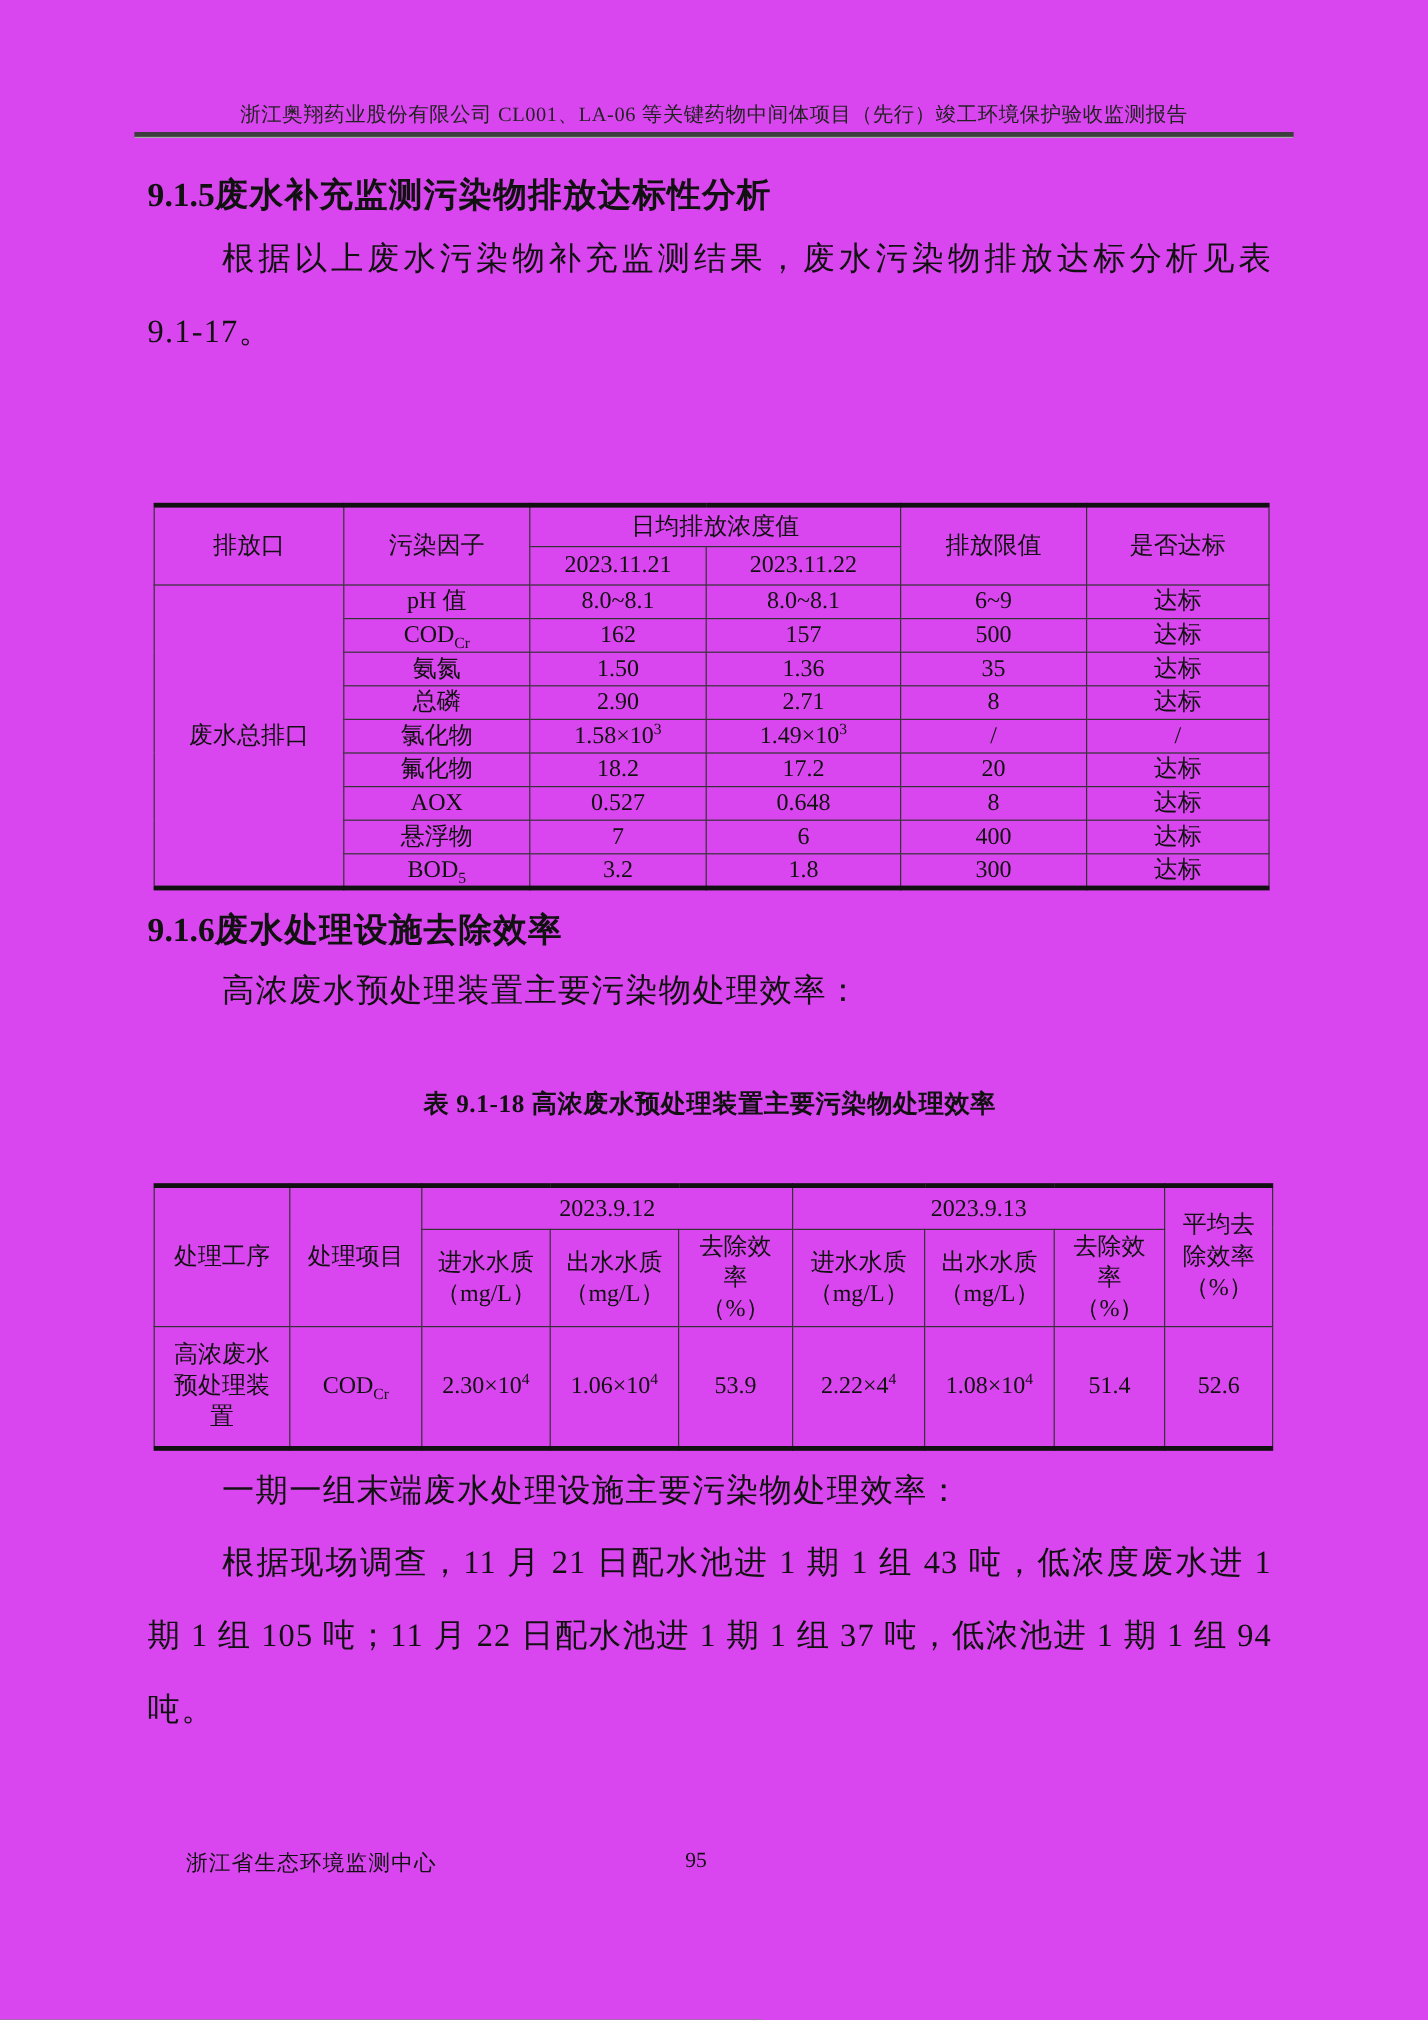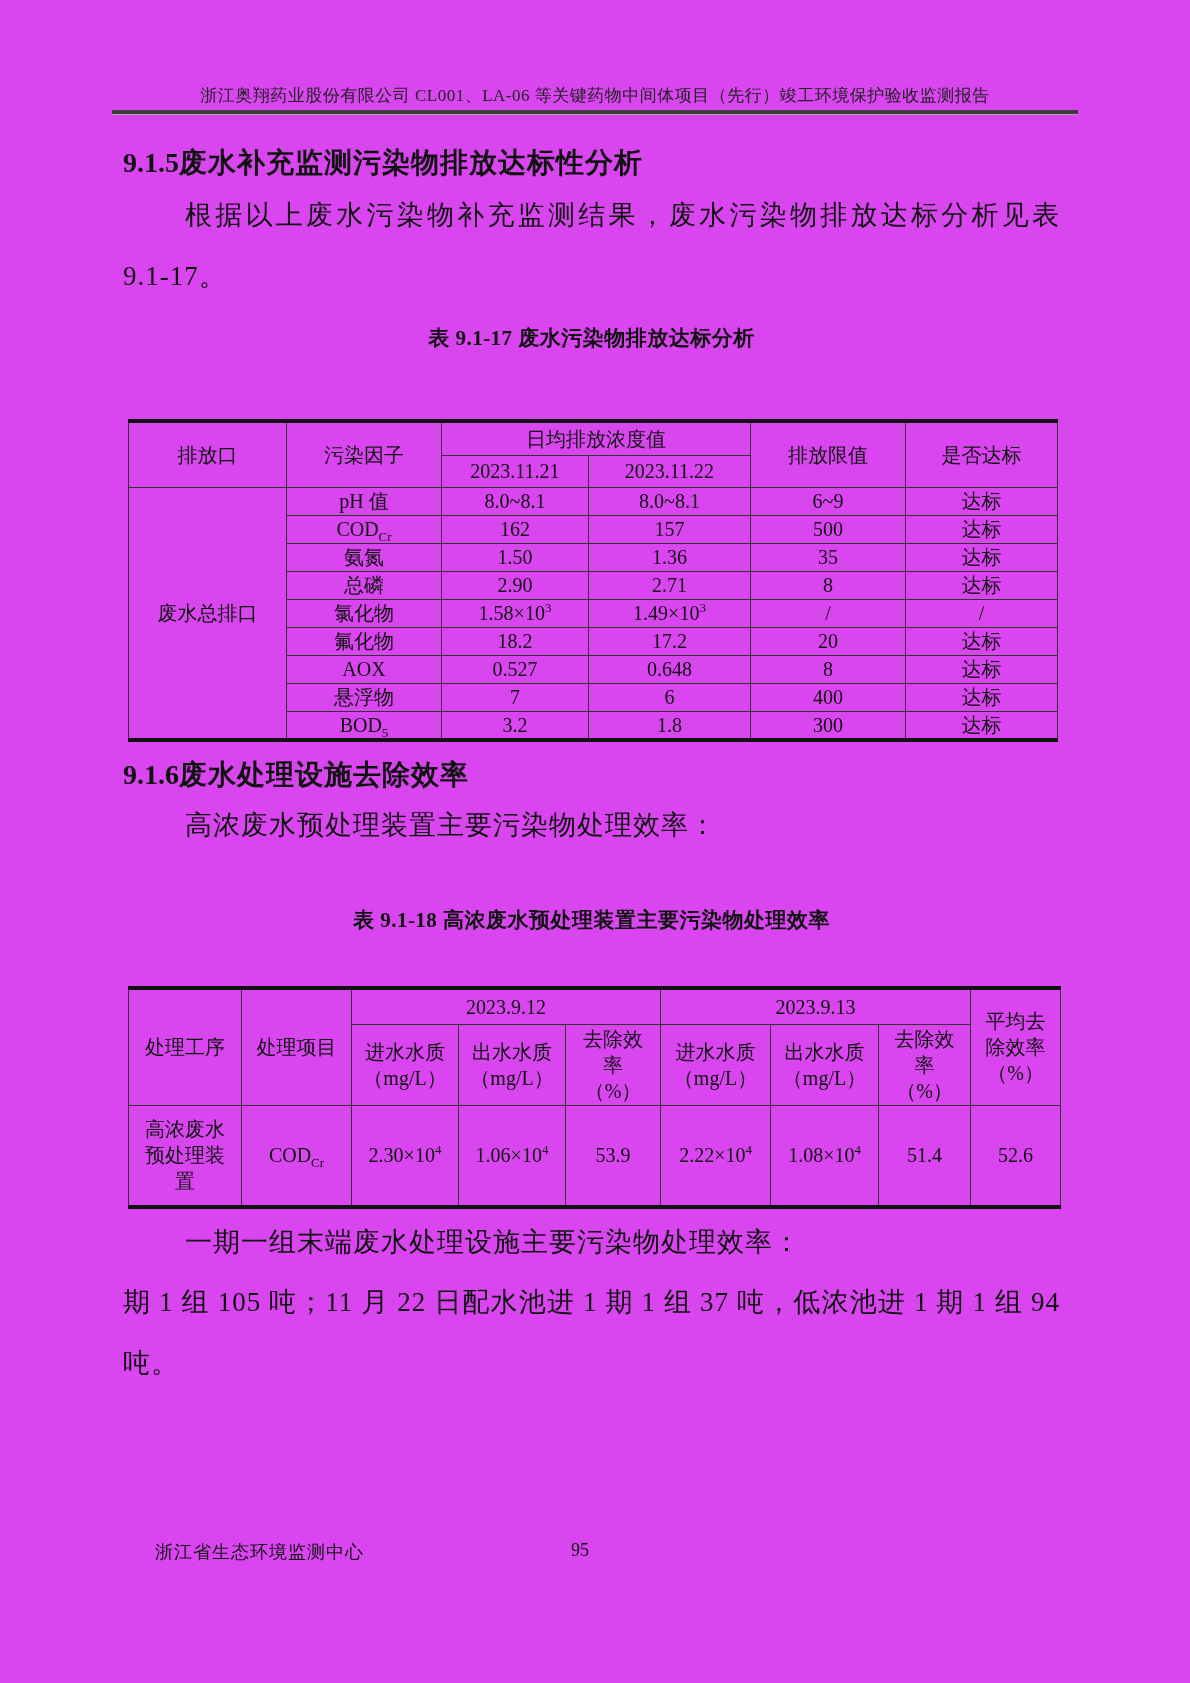--- a/index.html
+++ b/index.html
@@ -84,21 +84,20 @@
 
   <div class="h-section h-915">
     <span class="num">9.1.5</span><span>废水补充监测污染物排放达标性分析</span>
   </div>
 
   <div class="body-block para-915">
     <div class="body-line indent just">根据以上废水污染物补充监测结果，废水污染物排放达标分析见表</div>
     <div class="body-line">9.1-17。</div>
   </div>
 
-  <div class="tbl-caption cap-17">表 9.1-17  废水污染物排放达标分析</div>
 
   <table class="grid t17">
     <colgroup>
       <col style="width:158px">
         <col style="width:155px">
         <col style="width:147px">
       <col style="width:162px">
         <col style="width:155px">
         <col style="width:152px">
     </colgroup>
@@ -218,33 +217,34 @@
       <th>进水水质（mg/L）</th>
       <th>出水水质（mg/L）</th>
       <th>去除效率（%）</th>
     </tr>
     <tr class="drow">
       <td>高浓废水预处理装置</td>
       <td><span>COD</span><sub>Cr</sub></td>
       <td><span>2.30×10</span><sup>4</sup></td>
       <td><span>1.06×10</span><sup>4</sup></td>
       <td>53.9</td>
-      <td><span>2.22×10</span><sup>4</sup></td>
+      <td><span>2.22×4</span><sup>4</sup></td>
       <td><span>1.08×10</span><sup>4</sup></td>
       <td>51.4</td>
       <td>52.6</td>
     </tr>
   </tbody>
     </table>
 
   <div class="body-block para-916b">
     <div class="body-line indent">一期一组末端废水处理设施主要污染物处理效率：</div>
   </div>
 
   <div class="body-block para-916c">
+    <div class="body-line indent just">根据现场调查，11 月 21 日配水池进 1 期 1 组 43 吨，低浓度废水进 1</div>
     <div class="body-line just">期 1 组 105 吨；11 月 22 日配水池进 1 期 1 组 37 吨，低浓池进 1 期 1 组 94</div>
     <div class="body-line">吨。</div>
   </div>
 
   <div class="footer-org">浙江省生态环境监测中心</div>
   <div class="footer-page">95</div>
 
 </div>
 
 </body></html>

